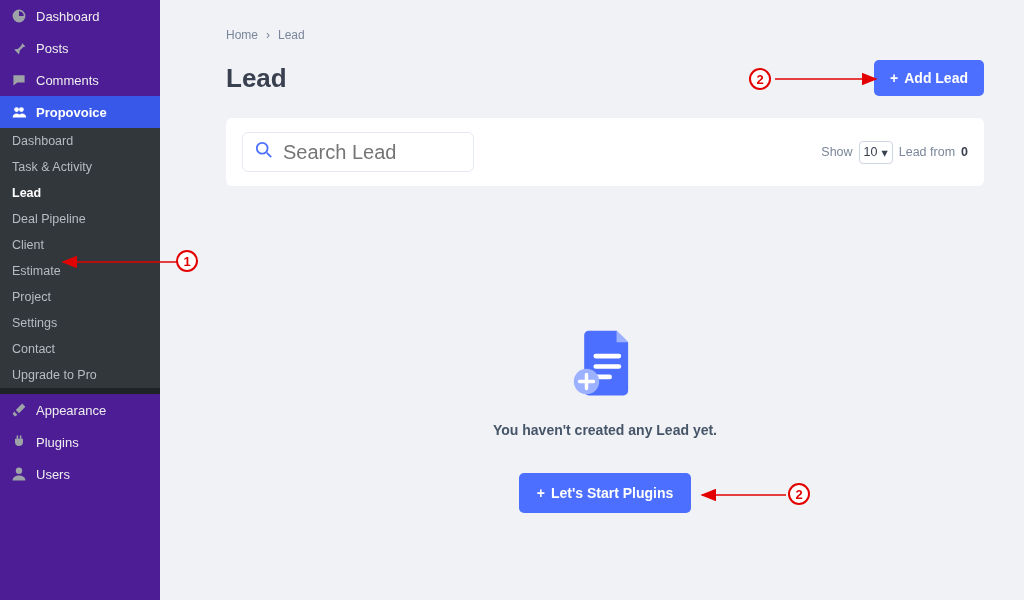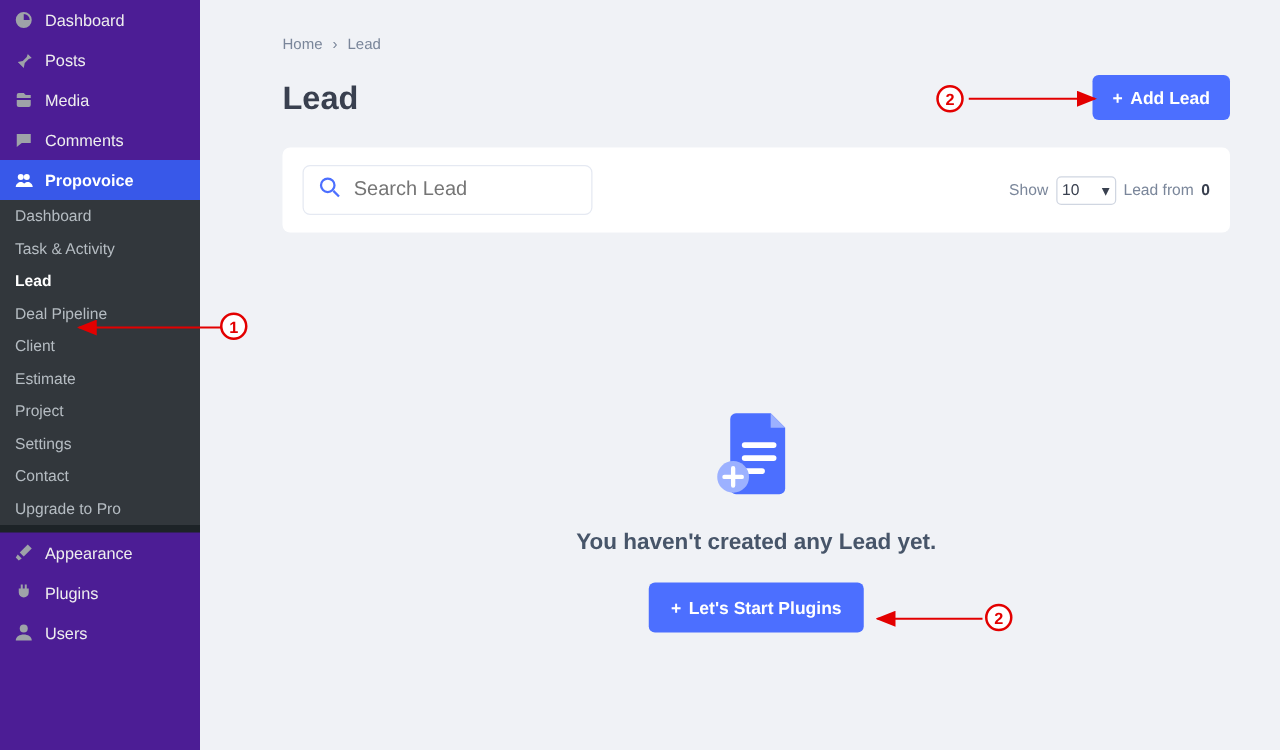--- a/index.html
+++ b/index.html
@@ -16,25 +16,25 @@
   .submenu .sub-item.strong{color:#fff;font-weight:700}
   .sep{height:6px;background:#1d2327}
   .main{position:absolute;left:160px;top:0;width:864px;height:521px;padding:28px 40px 0 66px}
   .breadcrumb{font-size:12px;color:#7a869a;margin-bottom:18px;display:flex;align-items:center;gap:8px}
   .titlebar{display:flex;align-items:center;justify-content:space-between;margin-bottom:22px}
   .page-title{font-size:26px;font-weight:700;color:#39404f}
   .add-btn{background:#4c6fff;color:#fff;border:none;border-radius:5px;padding:10px 16px;font-size:14px;font-weight:600;display:flex;align-items:center;gap:6px;cursor:pointer}
   .card{background:#fff;border-radius:6px;margin-bottom:20px}
   .toolbar-card{display:flex;align-items:center;justify-content:space-between;padding:12px 16px;min-height:68px}
   .search{display:flex;align-items:center;gap:10px;border:1px solid #e5e9f2;border-radius:6px;padding:8px 12px;height:40px;width:232px}
-  .search input{border:none;outline:none;font-size:16px;color:#8b5cf6;width:100%;background:transparent}
+  .search input{border:none;outline:none;font-size:20px;color:#8b5cf6;width:100%;background:transparent}
   .show-group{display:flex;align-items:center;gap:6px;font-size:12.5px;color:#7a869a}
-  .select{border:1px solid #d0d6e1;border-radius:4px;padding:3px 4px;font-size:12.5px;color:#39404f;display:flex;align-items:center;gap:18px;cursor:pointer}
+  .select{border:1px solid #d0d6e1;border-radius:4px;padding:3px 4px;font-size:12.5px;color:#39404f;display:flex;align-items:center;gap:4px;cursor:pointer}
   .empty{display:flex;flex-direction:column;align-items:center;justify-content:flex-start;padding-top:120px}
-  .empty-title{color:#475569;font-size:18px;font-weight:700;margin-top:18px;margin-bottom:22px}
+  .empty-title{color:#475569;font-size:14px;font-weight:700;margin-top:18px;margin-bottom:35px}
   .start-btn{background:#4c6fff;color:#fff;border:none;border-radius:5px;padding:12px 18px;font-size:14px;font-weight:700;display:flex;align-items:center;gap:6px;cursor:pointer}
 
   
   .anno{position:absolute;pointer-events:none}
   .circle-num{width:22px;height:22px;border:2px solid #e30000;border-radius:50%;display:flex;align-items:center;justify-content:center;font-size:13px;font-weight:700;color:#e30000;background:#fff}
 </style>
 </head>
 <body>
 
 <aside class="sidebar">
@@ -46,28 +46,20 @@
       </span>
     <span>Dashboard</span>
   </div>
   <div class="menu-item">
     <span class="icon">
         <svg width="16" height="16" viewBox="0 0 20 20" fill="currentColor">
           <path d="M12 2l6 6-3 1-4 4-1 5-3-3-4 4 4-4-3-3 5-1 4-4 1-3z"></path>
         </svg>
       </span>
     <span>Posts</span>
-  </div>
-  <div class="menu-item">
-    <span class="icon">
-        <svg width="16" height="16" viewBox="0 0 20 20" fill="currentColor">
-          <path d="M3 5a2 2 0 012-2h5l2 2h5v3H3V5zm0 5h14v5a2 2 0 01-2 2H5a2 2 0 01-2-2v-5z"></path>
-        </svg>
-      </span>
-    <span>Media</span>
   </div>
   <div class="menu-item">
     <span class="icon">
         <svg width="16" height="16" viewBox="0 0 20 20" fill="currentColor">
           <path d="M3 4h14v9H8l-5 4V4z"></path>
         </svg>
       </span>
     <span>Comments</span>
   </div>
   <div class="menu-item active">

